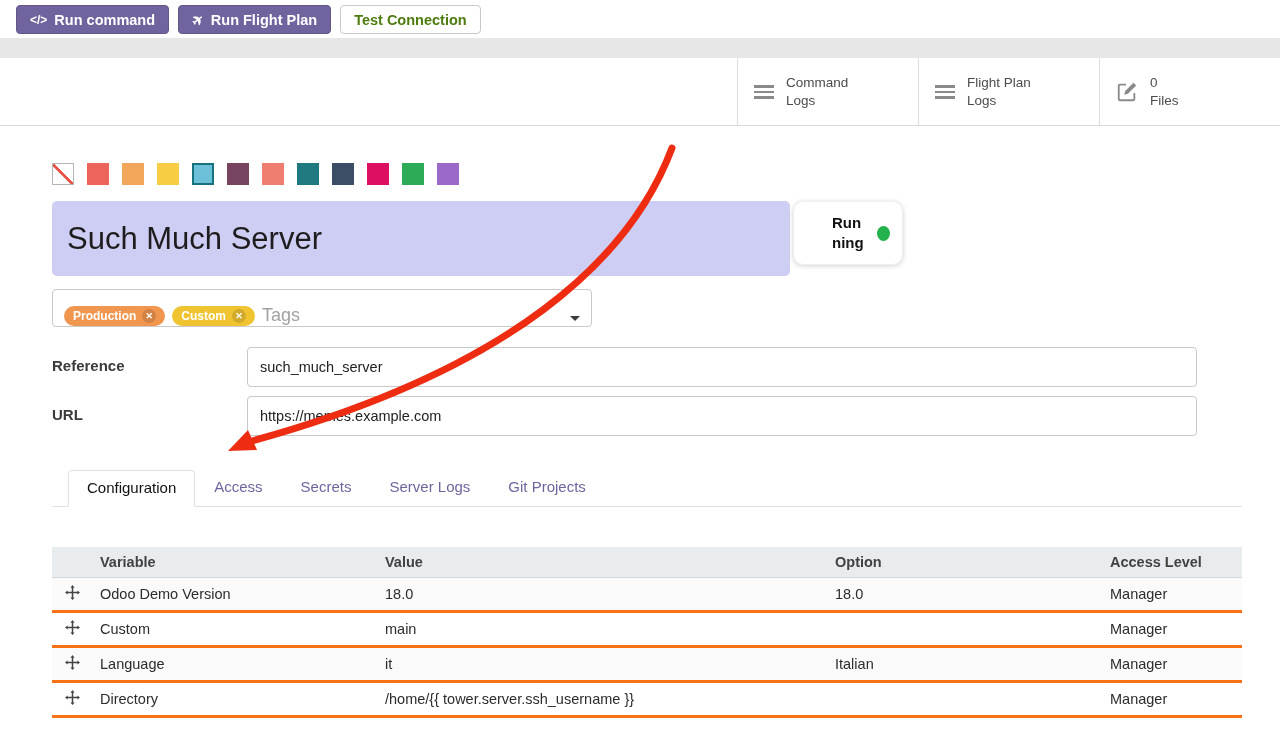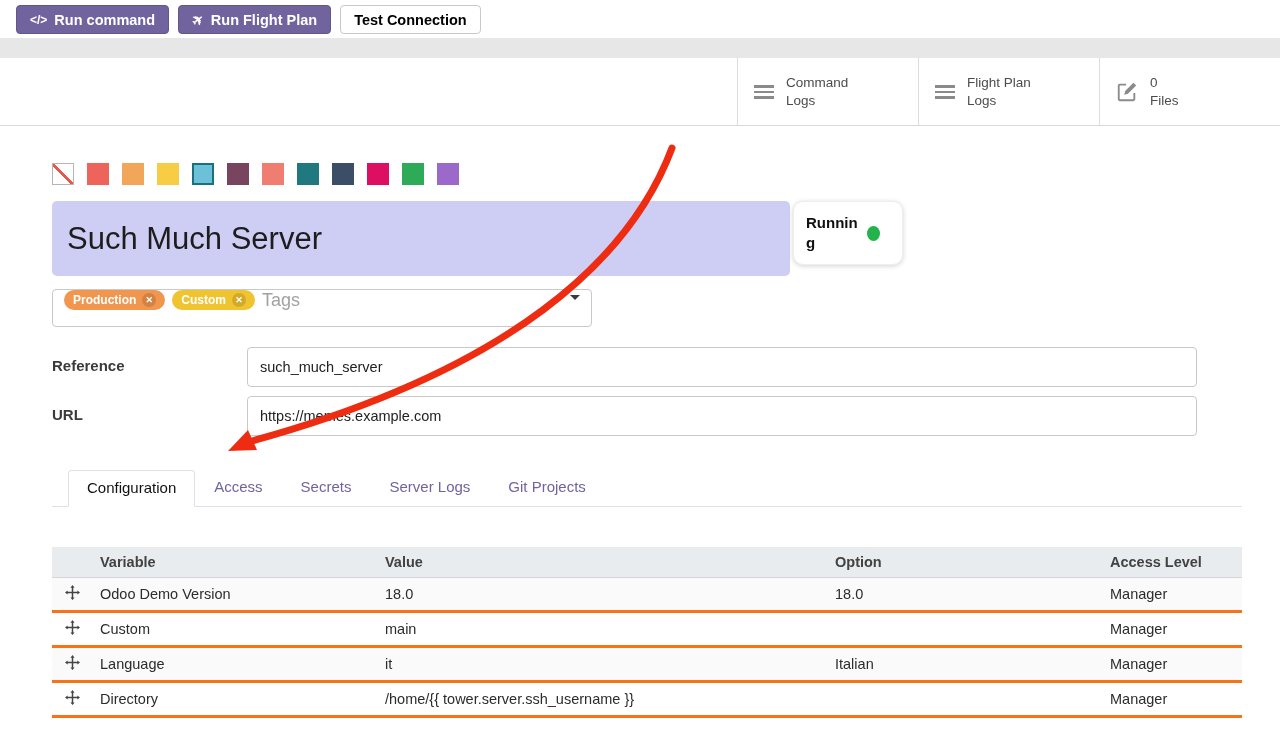--- a/index.html
+++ b/index.html
@@ -7,21 +7,21 @@
   body {
     font-family: "Liberation Sans", sans-serif;
     background:#fff; color:#333; overflow:hidden; position:relative;
   }
   
   .top-toolbar { display:flex; gap:9px; padding:5px 16px 4px; align-items:center; }
   .btn { height:29px; display:inline-flex; align-items:center; gap:7px;
          padding:0 13px; font-size:14.5px; font-weight:600; border-radius:4px; cursor:pointer;
          font-family:"Liberation Sans",sans-serif; }
   .btn-primary { background:#71639e; border:1px solid #645788; color:#fff; }
-  .btn-light { background:#fff; border:1px solid #c9c9c9; color:#000000;justify-content:flex-end; }
+  .btn-light { background:#fff; border:1px solid #c9c9c9; color:#4d7c0f;justify-content:flex-end; }
   .btn-icon { font-size:12px; font-weight:700; }
   .plane-icon { display:inline-block; transform:rotate(-38deg); font-size:14px; }
   .gray-strip { height:20px; background:#e7e7e7; }
   
   .header-band { height:68px; border-bottom:1px solid #d9d9d9; background:#fff;
                  display:flex; justify-content:flex-end; }
   .stat-btn { border-left:1px solid #ddd; width:181px; display:flex; align-items:center;
               gap:12px; padding:0 16px; cursor:pointer; }
   .stat-label { font-size:13.5px; color:#4c4c4c; line-height:1.3; width:80px; }
   .stat-label span { display:block; }
@@ -33,25 +33,25 @@
   .swatch { width:22px; height:22px; cursor:pointer; border:1px solid transparent; }
   .swatch-none { border:1px solid #b5b5b5; background:
      linear-gradient(to top right, transparent 44%, #e5574a 44%, #e5574a 54%, transparent 54%), #fff; }
   .swatch.selected { border:2px solid #17727e; }
   .title-row { display:flex; margin-top:16px; align-items:flex-start; }
   .title-input { width:738px; height:75px; background:#cecdf4; border-radius:5px;
                  display:flex; align-items:center; padding:0 15px; font-size:31px; color:#1d1d1d; cursor:text; }
   .status-card { margin-left:3px; width:110px; height:64px; background:#fff; border:1px solid #efefef;
                  border-radius:10px; box-shadow:0 1px 5px rgba(0,0,0,.18);
                  display:flex; align-items:center; gap:9px; padding:0 12px; }
-  .status-text { font-weight:bold; font-size:15px; color:#111; width:52px; word-break:break-all; line-height:1.35; }
+  .status-text { font-weight:bold; font-size:15px; color:#111; width:52px; word-break:break-all; line-height:1.35;margin-left:26px; }
   .status-dot { width:13px; height:15px; border-radius:50%; flex:none; }
   
   .tags-box { margin-top:13px; width:540px; height:38px; border:1px solid #c9c9c9; border-radius:4px;
-              display:flex; align-items:flex-start; gap:7px; padding:0 11px; cursor:text; }
+              display:flex; align-items:flex-end; gap:7px; padding:0 11px; cursor:text; }
   .tag-pill { display:inline-flex; align-items:center; gap:6px; color:#fff; font-weight:bold;
               font-size:12px; padding:3px 9px; border-radius:11px; }
   .tag-x { width:14px; height:14px; border-radius:50%; background:rgba(0,0,0,.13);
            font-size:9px; line-height:14px; text-align:center; cursor:pointer; }
   .tags-placeholder { color:#a2a2a2; font-size:18px; }
   .caret { margin-left:auto; width:0; height:0; border:5px solid transparent; border-top-color:#3a3a3a;
            margin-top:5px; cursor:pointer; }
   
   .form-row { display:flex; align-items:center; margin-top:20px; }
   .form-row + .form-row { margin-top:9px; }

